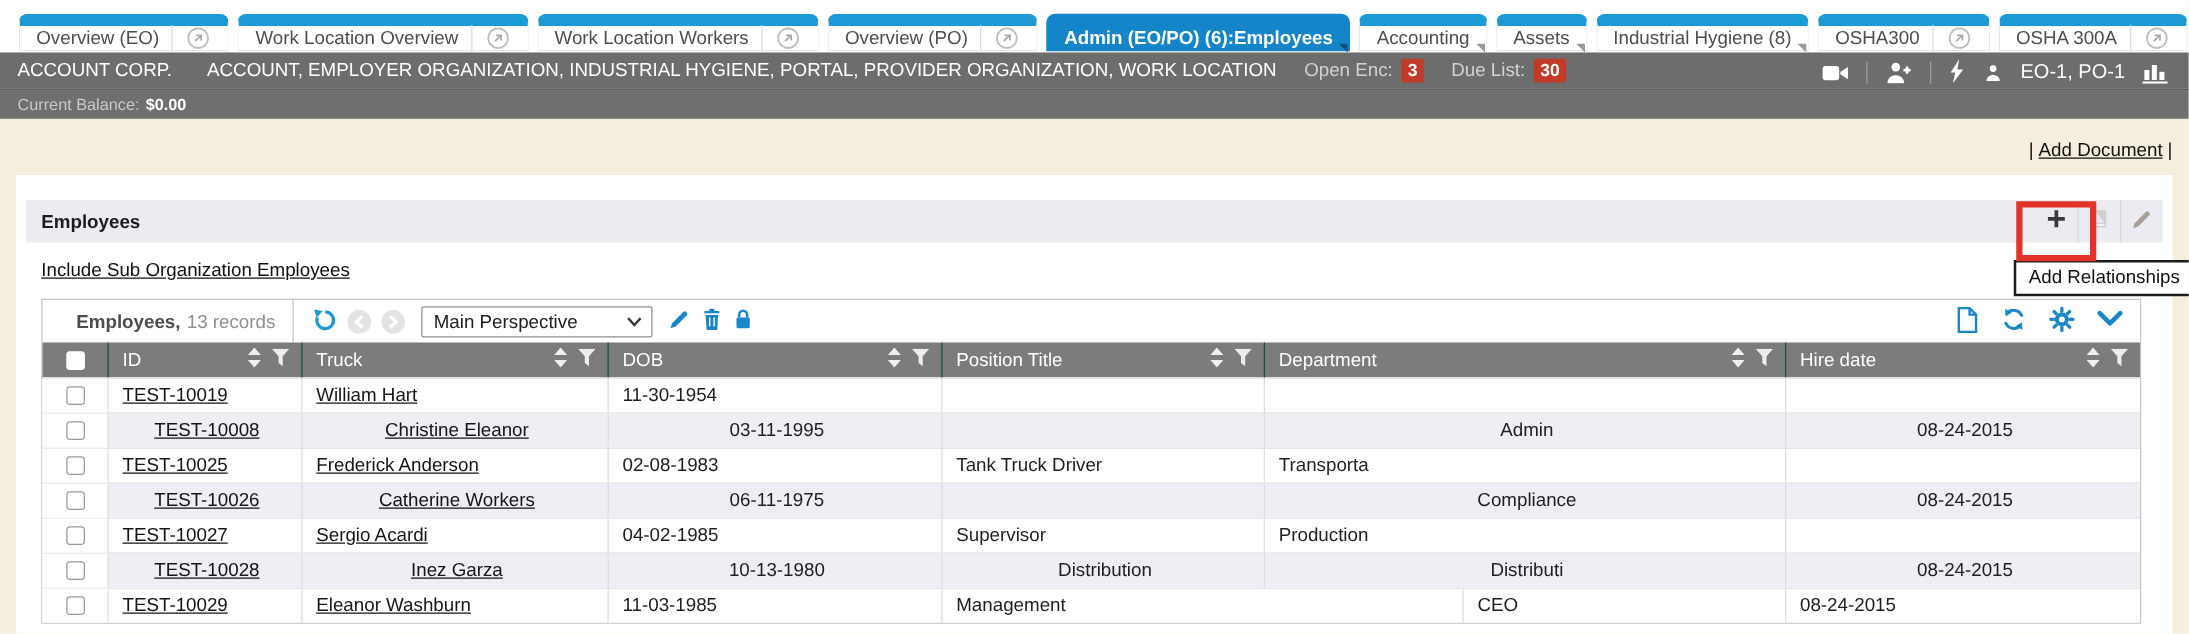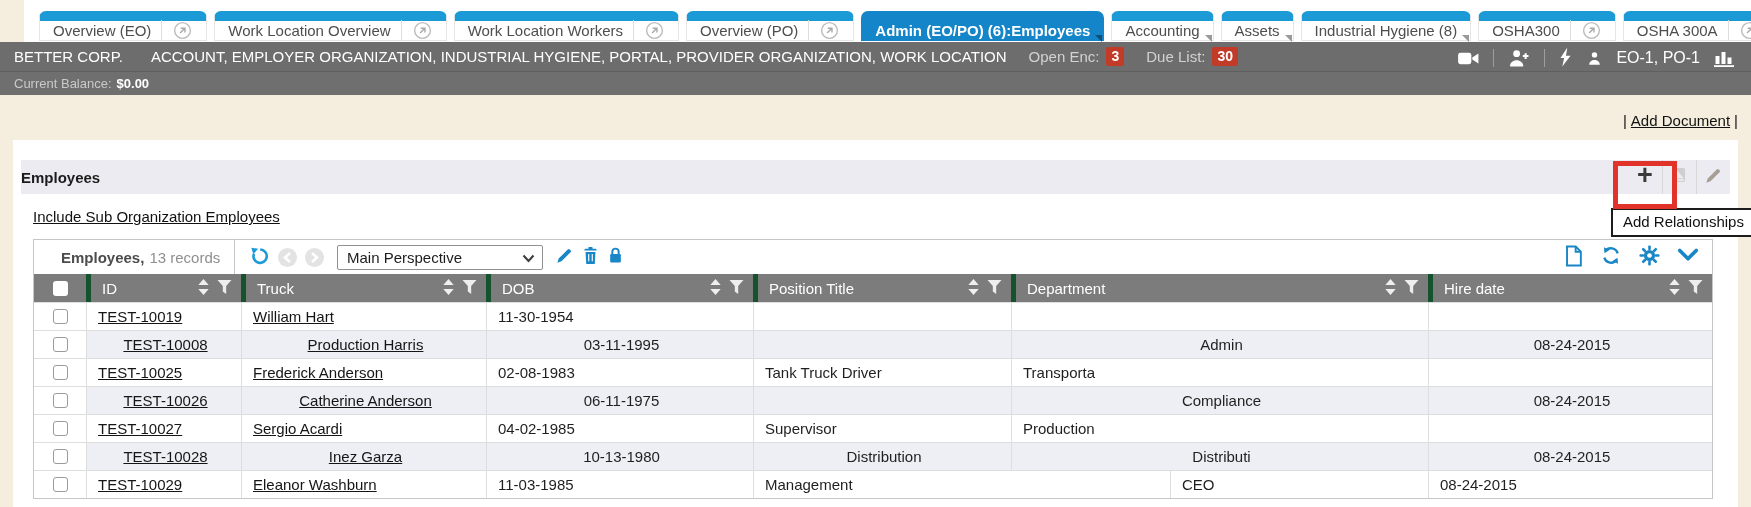--- a/index.html
+++ b/index.html
@@ -1,20 +1,20 @@
 <!DOCTYPE html>
 <html><head>
 <meta charset="utf-8">
 <style>
   * { box-sizing: border-box; }
   body { margin:0; font-family:"Liberation Sans", sans-serif; }
   .page { position:relative; width:1751px; height:507px; overflow:hidden; background:#f5eede; }
 
   
-  .tabbar { height:42px; background:#fff; display:flex; align-items:flex-end; padding:0 0 1px 15px; gap:7px; white-space:nowrap; overflow:hidden;margin-left:24px; }
+  .tabbar { height:42px; background:#fff; display:flex; align-items:flex-end; padding:0 0 1px 15px; gap:7px; white-space:nowrap; overflow:hidden; }
   .tab { position:relative; flex:0 0 auto; display:flex; align-items:center; height:30px;
          background:#fff; border:1px solid #e6e6e6; border-top:10px solid #1b9ad5; border-radius:7px 7px 0 0;
          padding:0 13px; font-size:15px; color:#4e4e4e; cursor:default; }
   .tab.active { background:#1485c8; border-color:#1485c8; color:#fff; font-weight:bold; }
   .tab-arrow { display:flex; margin-left:10px; padding-left:10px; border-left:1px solid #ddd; }
   .tab-fold { position:absolute; right:1px; bottom:-2px; width:0; height:0;
               border-top:7px solid #9a9a9a; border-left:7px solid transparent; }
   .tab.active .tab-fold { border-top-color:#0f4f7a; }
 
   
@@ -30,43 +30,43 @@
   
   .bar2 { height:24px; background:#6f6f6f; border-top:1px solid #5f5f5f; display:flex; align-items:center; padding:0 14px; font-size:13px; color:#c9c9c9; }
   .bar2 .balance-val { color:#fff; font-weight:bold; margin-left:5px; }
 
   
   .content { padding:14px 13px 0 13px; }
   .adddoc-row { display:flex; justify-content:flex-end; padding:3px 0 11px 0; font-size:15px; color:#111; gap:4px; }
   .adddoc-link { text-decoration:underline; color:#111; cursor:pointer; }
 
   .panel { background:#fff; height:400px; padding:20px 8px 0 8px; }
-  .panel-head { height:34px; background:#ebebf1; display:flex; align-items:center; }
+  .panel-head { height:34px; background:#ebebf1; display:flex; align-items:center; padding-left:12px; }
   .panel-title { font-weight:bold; font-size:15px; color:#1c1c1c; }
   .panel-head-actions { margin-left:auto; display:flex; align-items:stretch; height:100%; }
   .ph-btn { width:34px; display:flex; align-items:center; justify-content:center; background:none; border:none; cursor:pointer; padding:0; }
   .ph-btn + .ph-btn { border-left:1px solid #d9d9d9; }
   .plus-glyph { font-size:27px; font-weight:bold; color:#3a3a3a; line-height:1; margin-top:-3px; }
 
   .include-link { display:inline-block; margin:14px 0 0 12px; font-size:15px; color:#111; text-decoration:underline; cursor:pointer; }
 
   
   .grid-wrap { margin:13px 17px 0 12px; border:1px solid #c6c6c6; background:#fff; }
   .grid-toolbar { height:34px; display:flex; align-items:center; }
   .gt-title { width:201px; align-self:stretch; display:flex; align-items:center; gap:5px; padding-left:11px; border-right:1px solid #c6c6c6; font-size:15px; color:#8f8f8f; }
   .gt-title b { color:#4c4c4c;margin-left:16px; }
   .gt-controls { display:flex; align-items:center; gap:8px; margin-left:14px; }
   .icon-btn { background:none; border:none; padding:0; display:flex; cursor:pointer; }
   .nav-circle { width:19px; height:19px; border-radius:50%; background:#e3e3e3; display:flex; align-items:center; justify-content:center; }
-  .perspective { margin-left:5px; margin-right:4px; width:206px; height:25px; border:1px solid #919191; border-radius:2px; background:#fff;
+  .perspective { margin-left:5px; margin-right:4px; width:185px; height:25px; border:1px solid #919191; border-radius:2px; background:#fff;
                  display:flex; align-items:center; justify-content:space-between; padding:0 7px 0 9px; font-size:15px; color:#1c1c1c; cursor:pointer; }
   .gt-right { margin-left:auto; display:flex; align-items:center; gap:17px; padding-right:13px; }
 
   .thead { display:flex; background:#7c7c7c; height:28px; color:#fff; font-size:15px; }
-  .th { display:flex; align-items:center; padding:0 9px 0 11px; border-left:5px solid #14532d; overflow:hidden;justify-content:space-between; }
+  .th { display:flex; align-items:center; padding:0 9px 0 11px; border-left:1px solid #14532d; overflow:hidden;justify-content:space-between; }
   .th:first-child { border-left:none; }
   .th-label { white-space:nowrap; }
   .th-icons { margin-left:auto; display:flex; align-items:center; gap:8px; }
   .col-cb { width:52px; flex:none; justify-content:center; padding:0; }
   .col-id { width:155px; flex:none; }
   .col-name { width:245px; flex:none; }
   .col-dob { width:267px; flex:none; }
   .col-pos { width:258px; flex:none; }
   .col-dept { width:417px; flex:none; }
   .col-hire { flex:1; }
@@ -157,21 +157,21 @@
         <span class="tab-arrow">
           <svg width="21" height="21" viewBox="0 0 24 24">
             <circle cx="12" cy="12" r="9" fill="none" stroke="#bcbcbc" stroke-width="1.6"></circle>
             <path d="M9.2 14.8l5.2-5.2M10 9.4h4.8v4.8" fill="none" stroke="#a9a9a9" stroke-width="1.6"></path>
           </svg>
         </span>
       </div>
     </div>
 
   <div class="bar1">
-    <span class="company">BETTER CORP.</span>
+    <span class="company">ACCOUNT CORP.</span>
     <span class="modules">ACCOUNT, EMPLOYER ORGANIZATION, INDUSTRIAL HYGIENE, PORTAL, PROVIDER ORGANIZATION, WORK LOCATION</span>
     <span class="muted-label">Open Enc:</span>
     <span class="badge">3</span>
     <span class="muted-label">Due List:</span>
     <span class="badge">30</span>
     <span class="bar1-right">
       <span>
         <svg width="23" height="17" viewBox="0 0 24 18">
             <rect x="1" y="3" width="14" height="12" rx="2.5" fill="#fff"></rect>
             <path d="M16 8l6.5-4.2v10.4L16 10z" fill="#fff"></path>
@@ -452,21 +452,21 @@
               <div class="td col-hire"></div>
             </div>
             <div class="tr alt">
               <div class="td col-cb">
                 <span class="cb"></span>
               </div>
               <div class="td col-id">
                 <a class="cell-link">TEST-10008</a>
               </div>
               <div class="td col-name">
-                <a class="cell-link">Production Harris</a>
+                <a class="cell-link">Christine Eleanor</a>
               </div>
               <div class="td col-dob">03-11-1995</div>
               <div class="td col-pos"></div>
               <div class="td col-dept">Admin</div>
               <div class="td col-hire">08-24-2015</div>
             </div>
             <div class="tr">
               <div class="td col-cb">
                 <span class="cb"></span>
               </div>
@@ -482,21 +482,21 @@
               <div class="td col-hire"></div>
             </div>
             <div class="tr alt">
               <div class="td col-cb">
                 <span class="cb"></span>
               </div>
               <div class="td col-id">
                 <a class="cell-link">TEST-10026</a>
               </div>
               <div class="td col-name">
-                <a class="cell-link">Catherine Anderson</a>
+                <a class="cell-link">Catherine Workers</a>
               </div>
               <div class="td col-dob">06-11-1975</div>
               <div class="td col-pos"></div>
               <div class="td col-dept">Compliance</div>
               <div class="td col-hire">08-24-2015</div>
             </div>
             <div class="tr">
               <div class="td col-cb">
                 <span class="cb"></span>
               </div>

